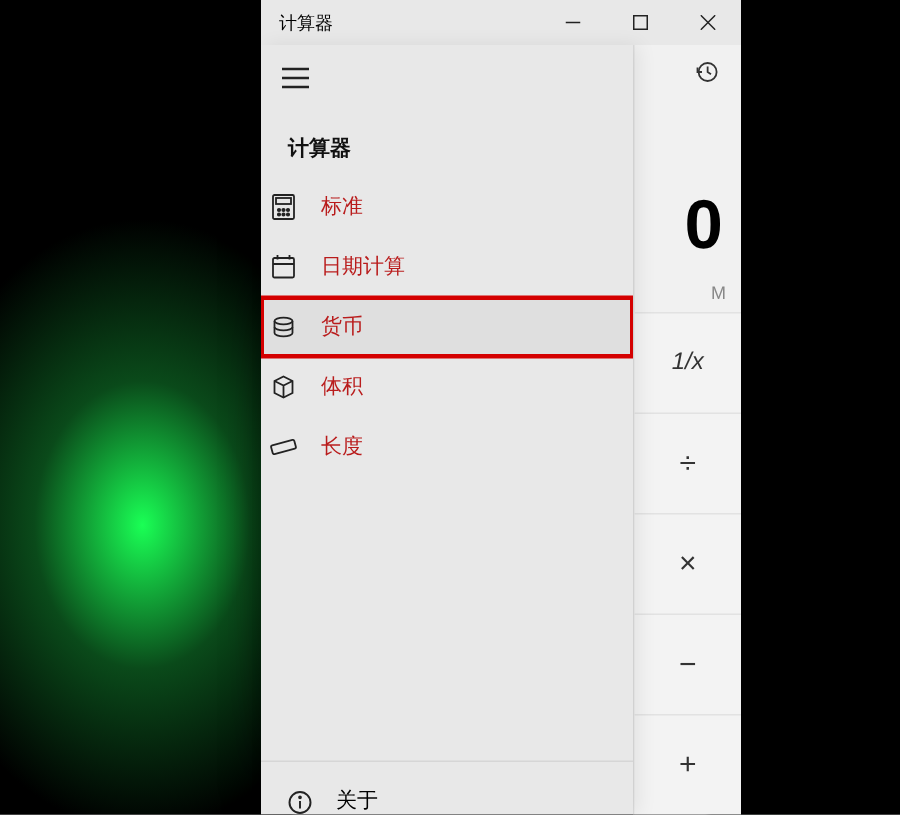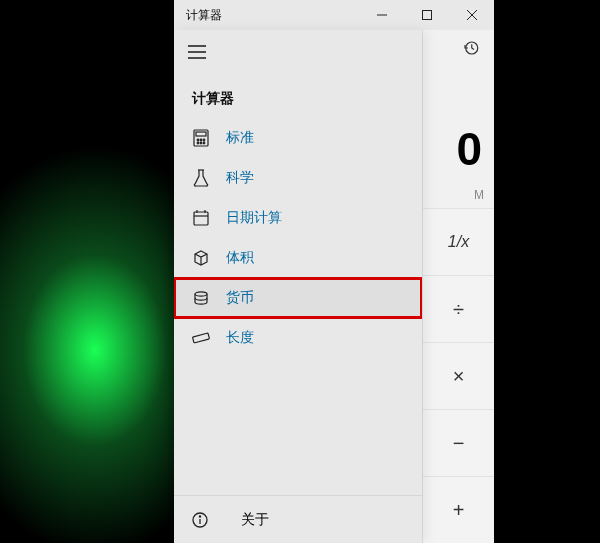--- a/index.html
+++ b/index.html
@@ -82,40 +82,40 @@
   }
   .hamburger svg { width:18px; height:18px; }
   .drawer-scroll { flex:1; overflow:hidden; padding-bottom:4px; }
   .section-header {
     font-size: 14px; font-weight: 700; color:#111;
     padding: 16px 0 10px 18px;
     display:flex; align-items:center; gap:10px;
   }
   .menu-item {
     height: 40px; display:flex; align-items:center;
-    padding-left: 18px; gap: 16px;
-    font-size: 14px; color:#0369a1;
+    padding-left: 6px; gap: 16px;
+    font-size: 14px; color:#b91c1c;
     position: relative;
   }
   .menu-item .ico { width:18px; display:flex; justify-content:center; color:#222; }
   .menu-item.highlight {
     outline: 3px solid #d40000;
     outline-offset: -2px;
     background: #dfdfdf;
   }
   .badge {
     width:18px; height:18px; border-radius:50%;
     background:#1f5fd9; color:#fff; font-size:11px;
     display:flex; align-items:center; justify-content:center;
     margin-left:4px;
   }
   .about-row {
     border-top:1px solid #d6d6d6;
-    height:48px; display:flex; align-items:center;
-    padding-left:18px; gap:33px; font-size:14px;
+    height:36px; display:flex; align-items:flex-end;
+    padding-left:18px; gap:16px; font-size:14px;
   }
   svg { display:block; }
 </style>
 </head>
 <body>
 
 <div class="desktop-bg"></div>
 
 <div class="window">
 
@@ -181,63 +181,54 @@
                 <circle cx="8" cy="11" r="0.8" fill="#222"></circle>
                 <circle cx="11" cy="11" r="0.8" fill="#222"></circle>
                 <circle cx="5" cy="14" r="0.8" fill="#222"></circle>
                 <circle cx="8" cy="14" r="0.8" fill="#222"></circle>
                 <circle cx="11" cy="14" r="0.8" fill="#222"></circle>
               </svg>
           </span>
           <span>标准</span>
         </div>
 
-        <div class="menu-item">
-          <span class="ico">
-            <svg width="16" height="18" viewBox="0 0 16 18" fill="none" stroke="#222" stroke-width="1.2">
-                <path d="M6 1v6l-4 8a1 1 0 0 0 1 2h10a1 1 0 0 0 1-2l-4-8V1"></path>
-                <line x1="5" y1="1" x2="11" y2="1"></line>
-              </svg>
-          </span>
-          <span>科学</span>
-        </div>
 
 
         <div class="menu-item">
           <span class="ico">
             <svg width="16" height="16" viewBox="0 0 16 16" fill="none" stroke="#222" stroke-width="1.2">
                 <rect x="1" y="2" width="14" height="13" rx="1"></rect>
                 <line x1="1" y1="6" x2="15" y2="6"></line>
                 <line x1="4" y1="0" x2="4" y2="3"></line>
                 <line x1="12" y1="0" x2="12" y2="3"></line>
               </svg>
           </span>
           <span>日期计算</span>
         </div>
 
 
-        <div class="menu-item">
-          <span class="ico">
-            <svg width="16" height="16" viewBox="0 0 16 16" fill="none" stroke="#222" stroke-width="1.2">
-                <path d="M8 1l6 3v8l-6 3-6-3V4z"></path>
-                <path d="M2 4l6 3 6-3M8 7v8"></path>
-              </svg>
-          </span>
-          <span>体积</span>
-        </div>
-
         <div class="menu-item highlight">
           <span class="ico">
             <svg width="16" height="16" viewBox="0 0 16 16" fill="none" stroke="#222" stroke-width="1.2">
                 <ellipse cx="8" cy="4" rx="6" ry="2.2"></ellipse>
                 <path d="M2 4v4c0 1.2 2.7 2.2 6 2.2s6-1 6-2.2V4"></path>
                 <path d="M2 8v4c0 1.2 2.7 2.2 6 2.2s6-1 6-2.2V8"></path>
               </svg>
           </span>
           <span>货币</span>
+        </div>
+
+        <div class="menu-item">
+          <span class="ico">
+            <svg width="16" height="16" viewBox="0 0 16 16" fill="none" stroke="#222" stroke-width="1.2">
+                <path d="M8 1l6 3v8l-6 3-6-3V4z"></path>
+                <path d="M2 4l6 3 6-3M8 7v8"></path>
+              </svg>
+          </span>
+          <span>体积</span>
         </div>
 
         <div class="menu-item">
           <span class="ico">
             <svg width="18" height="12" viewBox="0 0 18 12" fill="none" stroke="#222" stroke-width="1.2">
                 <rect x="1" y="3" width="16" height="6" rx="1" transform="rotate(-15 9 6)"></rect>
               </svg>
           </span>
           <span>长度</span>
         </div>

